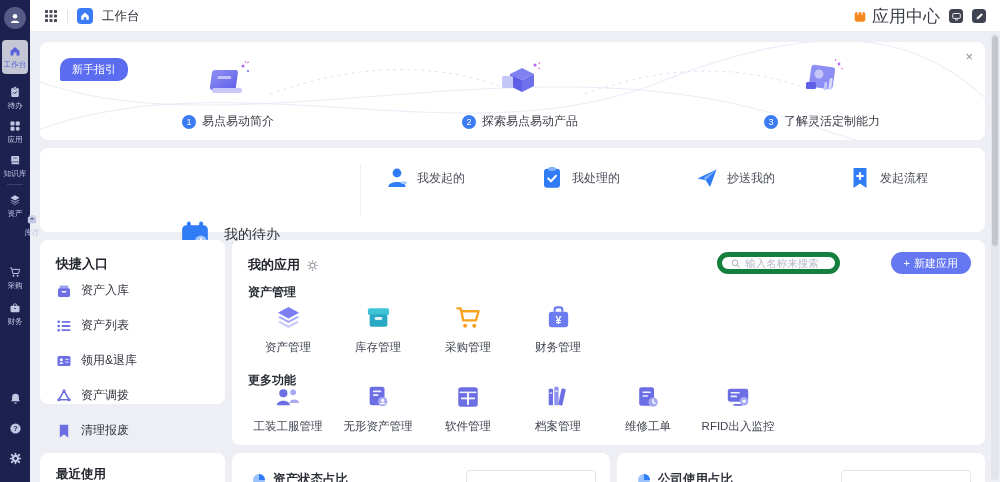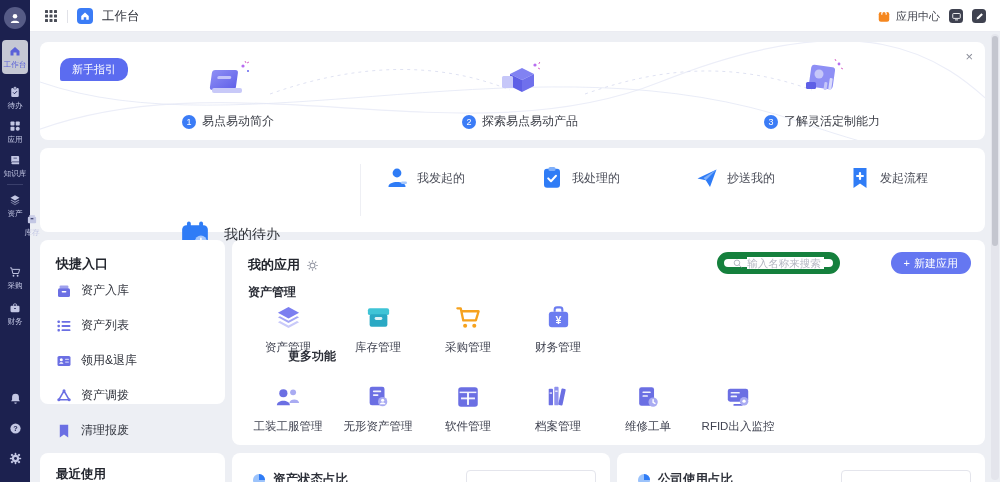--- a/index.html
+++ b/index.html
@@ -16,21 +16,21 @@
   .rail-divider { position:absolute; left:7px; width:16px; height:1px; background:#3A3F6B; }
 
   
   .topbar { position:absolute; left:30px; top:0; width:970px; height:32px; background:#FFFFFF; border-bottom:1px solid #EBECF2; z-index:4; }
   .tb-left { position:absolute; left:14px; top:0; height:32px; display:flex; align-items:center; gap:9px; }
   .tb-vdiv { width:1px; height:13px; background:#E1E2E8; }
   .tb-home-chip { width:16px; height:16px; border-radius:4px; background:#3B7CF6; display:flex; align-items:center; justify-content:center; }
   .tb-title { font-size:12.5px; color:#2E313A; }
   .tb-right { position:absolute; right:14px; top:0; height:32px; display:flex; align-items:center; gap:9px; }
   .tb-appcenter { display:flex; align-items:center; gap:5px; cursor:pointer; }
-  .tb-appcenter .txt { font-size:11px; color:#3C3F49; }
+  .tb-appcenter .txt { font-size:17px; color:#3C3F49; }
   .tb-sq { width:14px; height:14px; border-radius:3.5px; background:#3F4250; display:flex; align-items:center; justify-content:center; cursor:pointer; }
 
   
   .main { position:absolute; left:30px; top:32px; width:970px; height:450px; background:#EDEFF4; }
   .vscroll { position:absolute; right:1px; top:2px; width:8px; height:446px; background:#E4E5EC; border-radius:4px; }
   .vscroll .thumb { position:absolute; left:1px; top:2px; width:6px; height:210px; background:#C4C6CF; border-radius:3px; }
 
   .card { position:absolute; background:#FFFFFF; border-radius:8px; }
 
   
@@ -55,21 +55,21 @@
   
   .quick { left:10px; top:208px; width:185px; height:164px; }
   .quick .title { position:absolute; left:16px; top:15px; font-size:13px; font-weight:700; color:#23262E; }
   .qe-item { position:absolute; left:16px; display:flex; align-items:center; gap:9px; cursor:pointer; }
   .qe-item .lbl { font-size:12px; color:#33363F; }
 
   
   .apps { left:202px; top:208px; width:753px; height:205px; }
   .apps .hdr-title { position:absolute; left:16px; top:16px; display:flex; align-items:center; gap:6px; }
   .apps .hdr-title .t { font-size:13px; font-weight:700; color:#23262E; }
-  .search-pill { position:absolute; right:145px; top:12px; width:123px; height:22px; border:7px solid #15803d; border-radius:11px; display:flex; align-items:center; gap:5px; padding:0 9px; background:#fff; }
+  .search-pill { position:absolute; right:145px; top:12px; width:123px; height:22px; border:5px solid #15803d; border-radius:11px; display:flex; align-items:center; gap:5px; padding:0 9px; background:#fff; }
   .search-pill input { border:0; outline:0; width:100%; font-size:10.5px; color:#3A3D46; font-family:"Liberation Sans",sans-serif; }
   .search-pill input::placeholder { color:#B4B7C2; }
   .new-app-btn { position:absolute; right:14px; top:12px; height:22px; padding:0 13px; background:#6577F1; border:0; border-radius:11px; color:#fff; font-size:11px; display:flex; align-items:center; gap:4px; cursor:pointer; font-family:"Liberation Sans",sans-serif; }
   .sec-title { position:absolute; left:16px; font-size:12px; font-weight:700; color:#2A2D36; }
   .app-row { position:absolute; left:11px; display:flex; }
   .app-tile { width:90px; display:flex; flex-direction:column; align-items:center; gap:9px; cursor:pointer; }
   .app-tile .lbl { font-size:11.5px; color:#3F4250; white-space:nowrap; }
 
   
   .recent { left:10px; top:421px; width:185px; height:70px; }
@@ -474,21 +474,21 @@
       <div class="app-tile">
         <svg width="27" height="27" viewBox="0 0 28 28">
             <rect x="4" y="8" width="20" height="16" rx="3" fill="#6B7CF0"></rect>
             <path d="M10 8 V6 a2.5 2.5 0 0 1 2.5-2.5 h3 A2.5 2.5 0 0 1 18 6 V8" stroke="#6B7CF0" stroke-width="2.2" fill="none"></path>
             <text x="14" y="20.5" text-anchor="middle" font-size="11" font-family="Liberation Sans, sans-serif" font-weight="bold" fill="#FFFFFF">¥</text>
           </svg>
         <span class="lbl">财务管理</span>
       </div>
     </div>
 
-    <div class="sec-title" style="top:108px;margin-left:40px;">更多功能</div>
+    <div class="sec-title" style="top:132px;">更多功能</div>
 
     <div class="app-row" style="top:144px;">
       <div class="app-tile">
         <svg width="26" height="26" viewBox="0 0 28 28">
             <circle cx="9" cy="10" r="4.4" fill="#6B6FE3"></circle>
             <path d="M2 23 c0-6.5 14-6.5 14 0 Z" fill="#6B6FE3"></path>
             <circle cx="19.5" cy="9" r="3.2" fill="#A9ABF2"></circle>
             <path d="M15.5 20.5 c.5-5 10-5 10.5 0 Z" fill="#A9ABF2"></path>
           </svg>
         <span class="lbl">工装工服管理</span>

